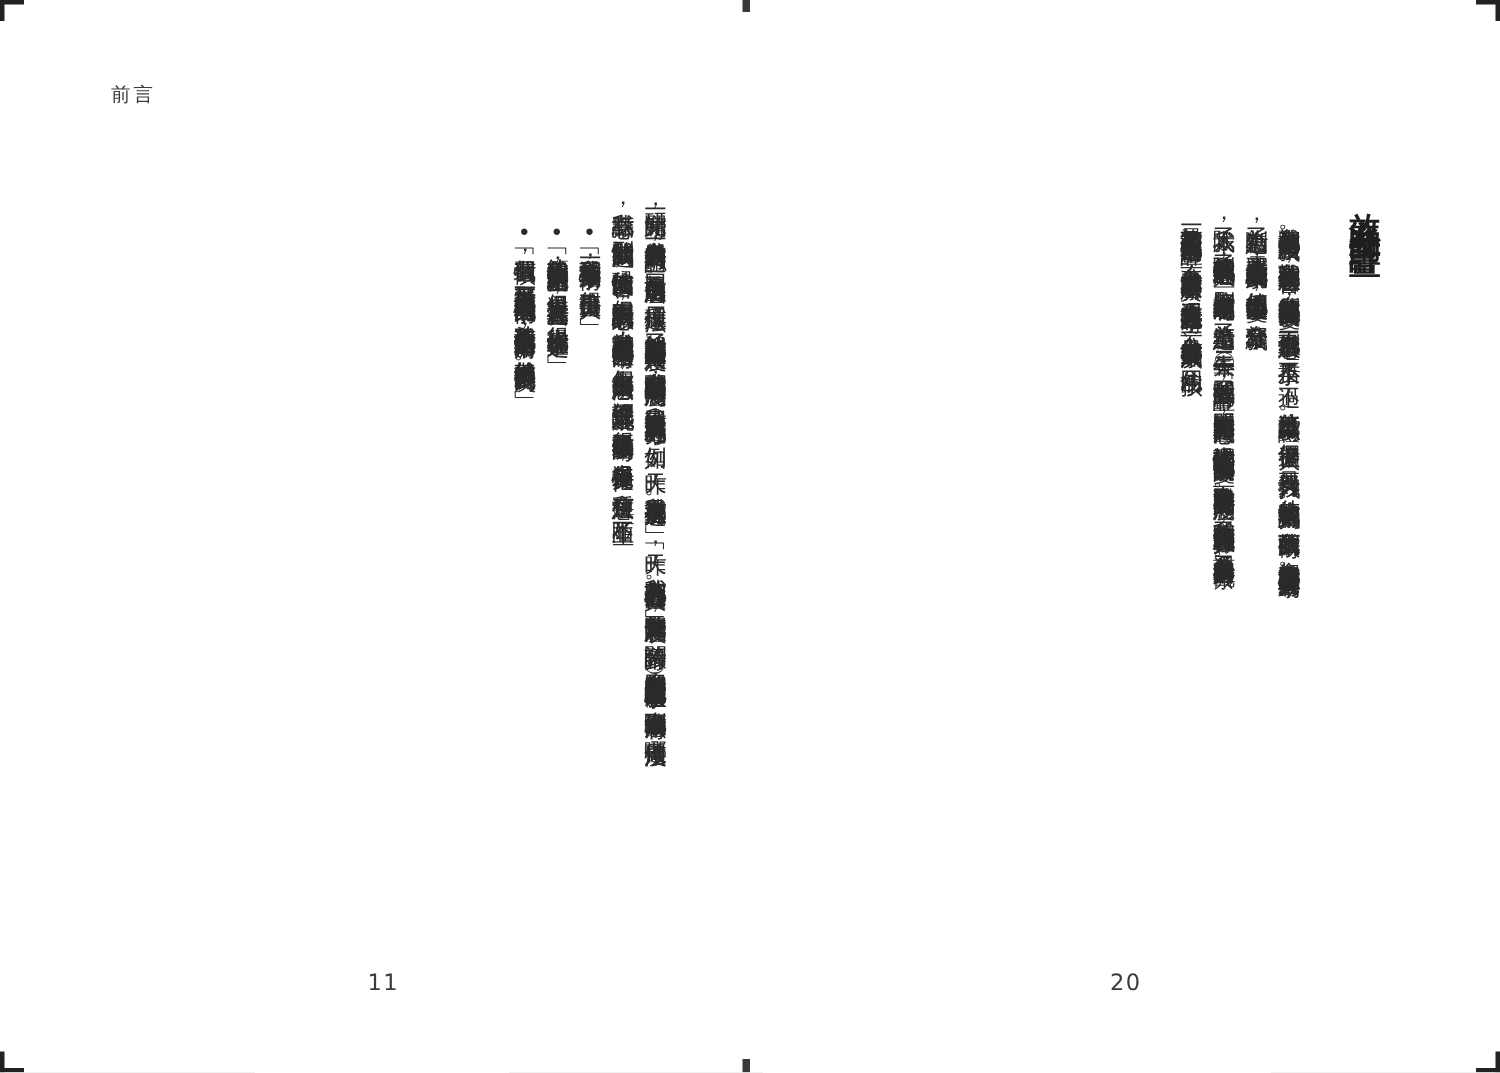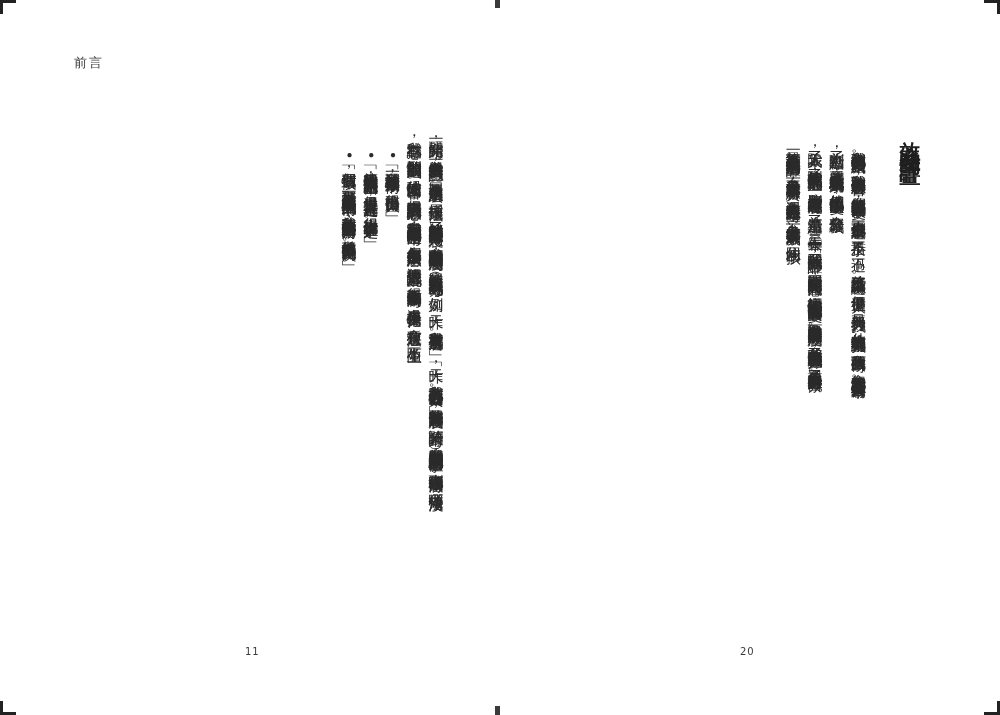--- a/index.html
+++ b/index.html
@@ -90,21 +90,21 @@
   }
   .bullet-marker {
     font-size: 10px;
     letter-spacing: 0;
   }
 
   
   .page-number {
     position: absolute;
     top: 646px;
-    font-size: 10px;
+    font-size: 15px;
     letter-spacing: 1px;
     color: #3a3a3a;
     font-family: "DejaVu Sans", "Liberation Sans", sans-serif;
   }
   .folio-left { left: 245px; }
   .folio-right { left: 740px; }
 </style>
 </head>
 <body>
 

